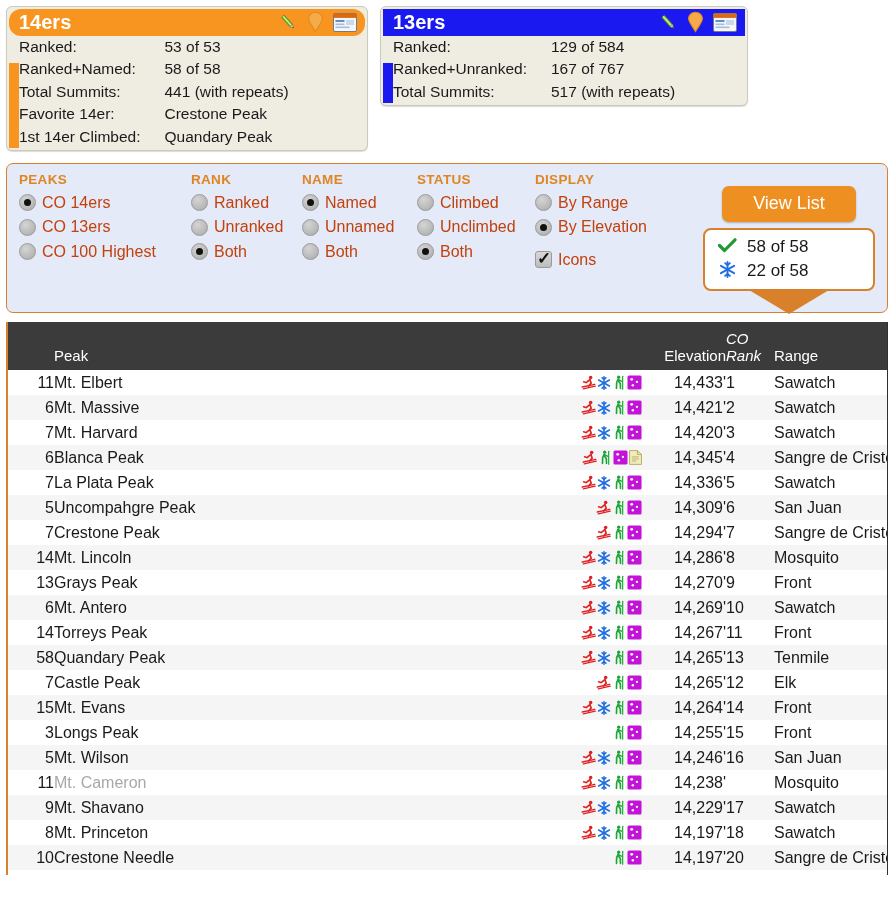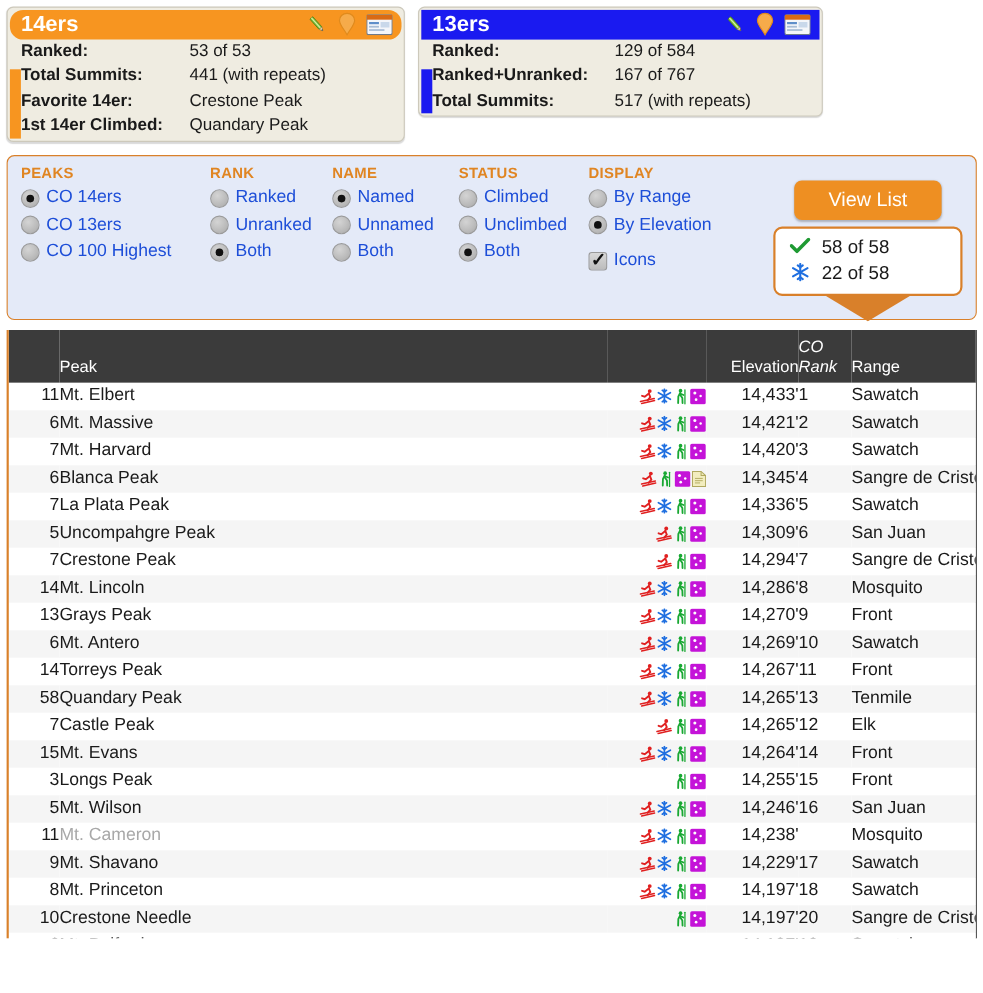--- a/index.html
+++ b/index.html
@@ -39,21 +39,21 @@
 
   .title-icons { display: flex; align-items: center; gap: 9px; }
 
   .ico { display: inline-block; line-height: 0; }
   .card-rows { display: table; width: 100%; border-collapse: collapse; }
   .card-row { display: table-row; }
   .card-lbl, .card-val {
     display: table-cell; font-size: 15.5px; color: #1a1a1a;
     padding: 1px 0 1px 0; line-height: 1.32; white-space: nowrap;
   }
-  .card-lbl { font-weight: bold; padding-left: 10px; width: 1%; padding-right: 24px; }
+  .card-lbl { font-weight: normal; padding-left: 10px; width: 1%; padding-right: 24px; }
   .card-val { font-weight: normal; }
 
   
   .stripe { position:absolute; left:0; top:27px; bottom:0; width:10px; }
   .c14 .stripe { background:#f79520; }
   .c13 .stripe { background:#1a1af0; }
   .card-body-wrap { position: relative; padding-left: 0; }
 
   
   .checklist {
@@ -74,21 +74,21 @@
   .col-rank   { width: 111px; }
   .col-name   { width: 115px; }
   .col-status { width: 118px; }
   .col-display{ width: 140px; }
 
   .col-head {
     color: #e08522; font-weight: bold; font-size: 13.5px;
     letter-spacing: .3px; margin-bottom: 3px;
   }
   .opt { display: flex; align-items: center; gap: 6px; height: 24.5px; }
-  .opt-label { font-size: 16px; color: #1d4ed8; }
+  .opt-label { font-size: 16px; color: #c2410c; }
 
   .radio {
     width: 17px; height: 17px; border-radius: 50%;
     background: radial-gradient(circle at 38% 32%, #d4d4d4 0%, #bdbdbd 55%, #a8a8a8 100%);
     border: 1px solid #9a9a9a; position: relative; flex: 0 0 auto;
   }
   .radio.on::after {
     content: ""; position: absolute; left: 4px; top: 4px;
     width: 7px; height: 7px; border-radius: 50%; background: #111;
   }
@@ -205,20 +205,24 @@
           </span>
         </div>
         <div class="card-body-wrap">
           <div class="stripe"></div>
           <div class="card-rows">
             <div class="card-row">
               <span class="card-lbl">Ranked:</span>
               <span class="card-val">53 of 53</span>
             </div>
             <div class="card-row">
+              <span class="card-lbl">Ranked+Named:</span>
+              <span class="card-val">58 of 58</span>
+            </div>
+            <div class="card-row">
               <span class="card-lbl">Total Summits:</span>
               <span class="card-val">441 (with repeats)</span>
             </div>
             <div class="card-row">
               <span class="card-lbl">Favorite 14er:</span>
               <span class="card-val">Crestone Peak</span>
             </div>
             <div class="card-row">
               <span class="card-lbl">1st 14er Climbed:</span>
               <span class="card-val">Quandary Peak</span>

